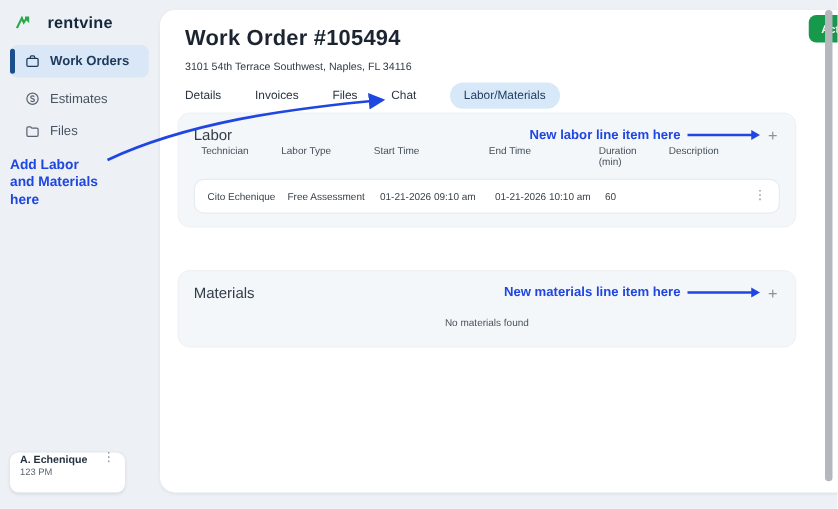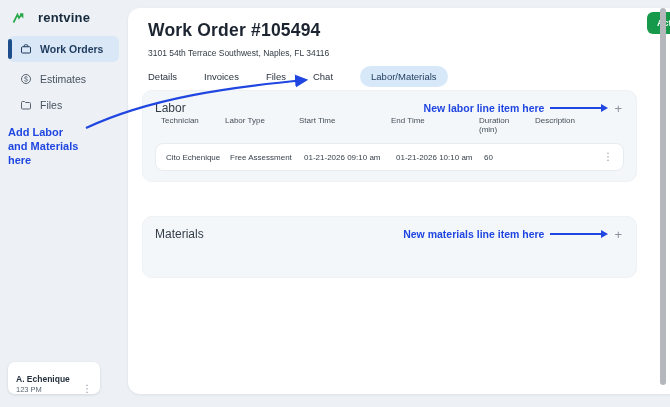--- a/index.html
+++ b/index.html
@@ -8,21 +8,21 @@
 
   
   .sidebar { position:absolute; left:0; top:0; width:126px; height:407px; background:#edf1f5; }
   .logo { position:absolute; left:12px; top:10px; display:flex; align-items:center; gap:14px; }
   .logo-text { font-size:13px; font-weight:700; color:#16283c; letter-spacing:.2px; }
   .nav-item { position:absolute; left:8px; width:111px; height:26px; display:flex; align-items:center; gap:8px; padding-left:12px; border-radius:6px; color:#46525f; font-size:10.5px; }
   .nav-item.active { background:#d9e7f6; color:#1d3a5c; font-weight:600; }
   .nav-item.active .accent { position:absolute; left:0; top:3px; bottom:3px; width:4px; border-radius:3px; background:#1b4e8a; }
   .nav-icon { width:12px; height:12px; display:inline-flex; flex:0 0 auto; }
   .side-ann { position:absolute; left:8px; top:125px; width:100px; font-size:11px; line-height:14px; font-weight:700; color:#1f46e0; }
-  .user-card { position:absolute; left:8px; top:362px; width:92px; height:32px; background:#ffffff; border-radius:7px; box-shadow:0 1px 3px rgba(20,30,50,.12); display:flex; align-items:flex-end; padding:0 8px; }
+  .user-card { position:absolute; left:8px; top:362px; width:92px; height:32px; background:#ffffff; border-radius:7px; box-shadow:0 1px 3px rgba(20,30,50,.12); display:flex; align-items:flex-start; padding:0 8px; }
   .user-meta { flex:1; }
   .user-name { font-size:8.5px; font-weight:700; color:#26313d; }
   .user-time { font-size:7.5px; color:#5b6672; margin-top:1px; }
   .dots { color:#8a919b; font-size:10px; line-height:1; letter-spacing:0; }
 
   
   .main { position:absolute; left:128px; top:8px; width:599px; height:386px; background:#ffffff; border-radius:12px; box-shadow:0 1px 3px rgba(16,24,40,.07); }
   .page-title { position:absolute; left:20px; top:12px; font-size:17.5px; font-weight:600; color:#1b2430; letter-spacing:.2px; }
   .address { position:absolute; left:20px; top:40px; font-size:8.5px; color:#323b45; }
   .actions-btn { position:absolute; right:14px; top:4px; background:#17994c; color:#fff; border:none; border-radius:6px; padding:6px 10px; font-size:9px; font-weight:700; display:flex; align-items:center; gap:5px; cursor:pointer; }
@@ -169,20 +169,21 @@
 
   <div class="section materials">
     <div class="sec-head">
       <span class="sec-title">Materials</span>
       <span class="sec-right">
         <span class="ann-text">New materials line item here</span>
         <span class="mini-arrow"></span>
         <button class="plus-btn">+</button>
       </span>
     </div>
+    <div class="empty-text">No materials found</div>
   </div>
 </div>
 
 <svg class="overlay">
   <defs>
     <marker id="ah" markerWidth="7" markerHeight="7" refX="5" refY="3" orient="auto">
       <path d="M0,0 L6,3 L0,6 z" fill="#1f46e0"></path>
     </marker>
   </defs>
   <path d="M 86 128 C 150 98, 230 87, 306 80" fill="none" stroke="#1f46e0" stroke-width="2.2" marker-end="url(#ah)"></path>

